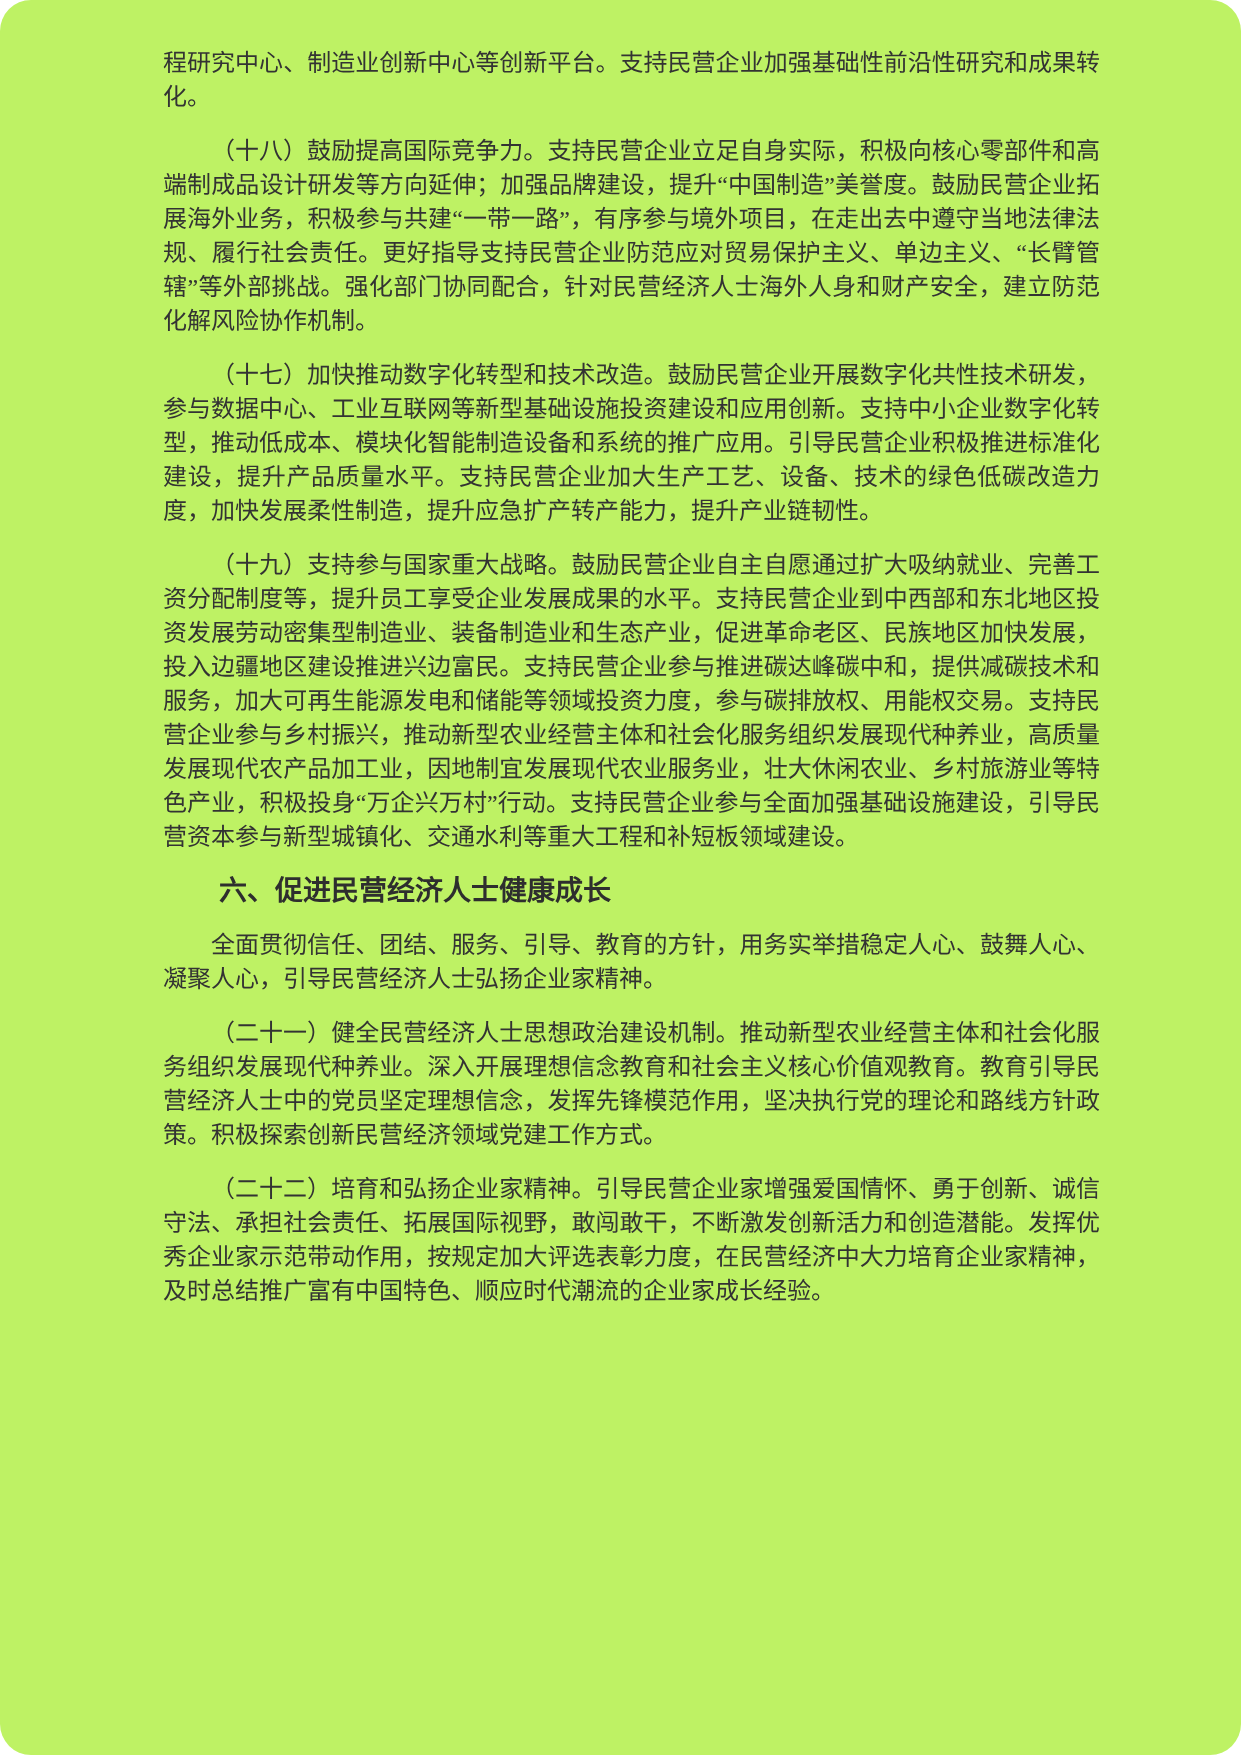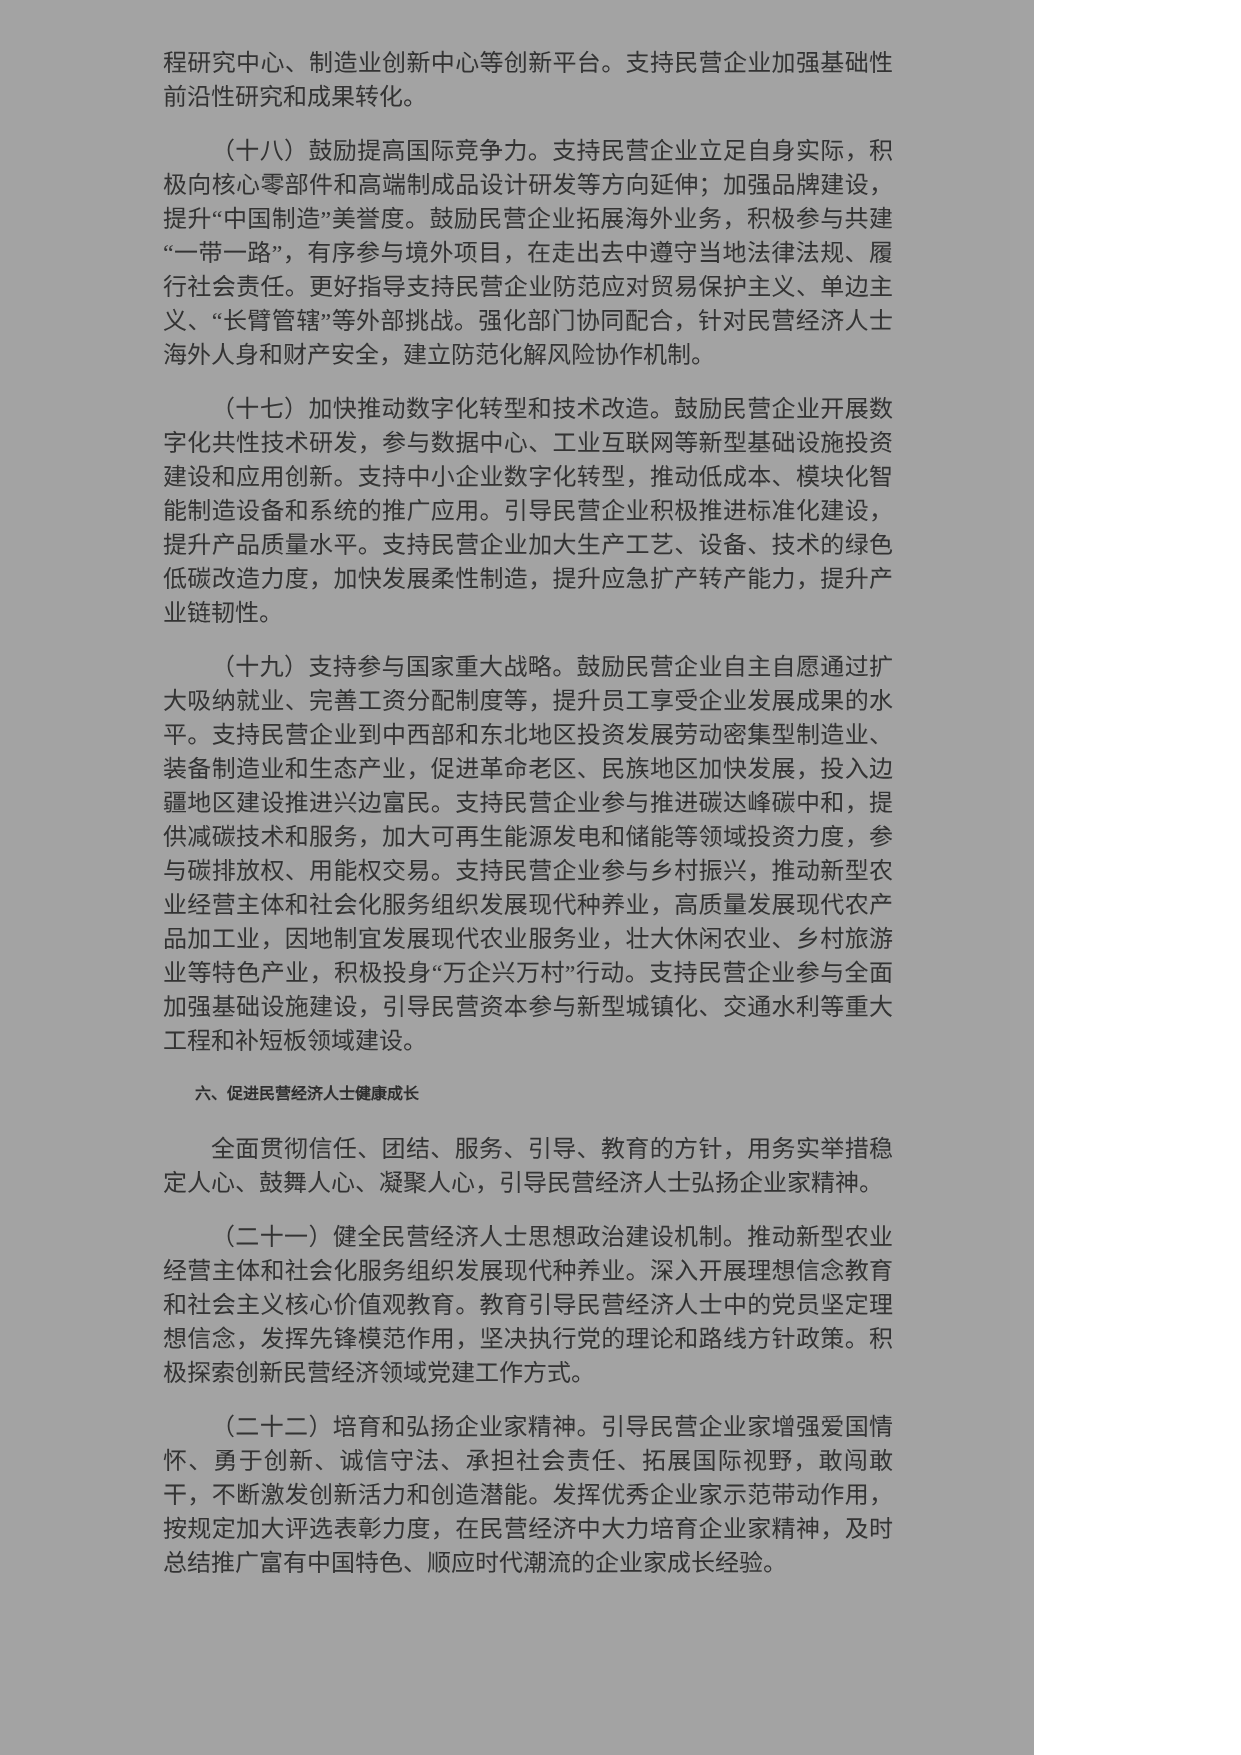--- a/index.html
+++ b/index.html
@@ -7,42 +7,43 @@
     padding: 0;
     background: #ffffff;
   }
   body {
     width: 1241px;
     height: 1755px;
     overflow: hidden;
   }
   .page {
     box-sizing: border-box;
-    width: 1034px;
+    width: 1241px;
     height: 1755px;
     padding: 46px 141px 0 163px;
-    background: #a3a3a3;
+    background: #bef264;
     font-family: "Liberation Serif", "DejaVu Serif", serif;
     font-size: 24px;
     line-height: 34px;
     color: #333333;
     text-align: justify;
+    border-radius: 31px;
   }
   .page p, .page h2 {
     margin: 0 0 20px 0;
   }
   .para {
     text-indent: 2em;
   }
   .cont {
     text-indent: 0;
   }
   .heading {
-    font-family: Liberation Mono, monospace;
-    font-size: 16px;
+    font-family: Liberation Serif, serif;
+    font-size: 28px;
     font-weight: 700;
     line-height: 34px;
     text-indent: 2em;
     color: #2e2e2e;
   }
 </style>
 </head>
 <body>
 
 <div class="page">

